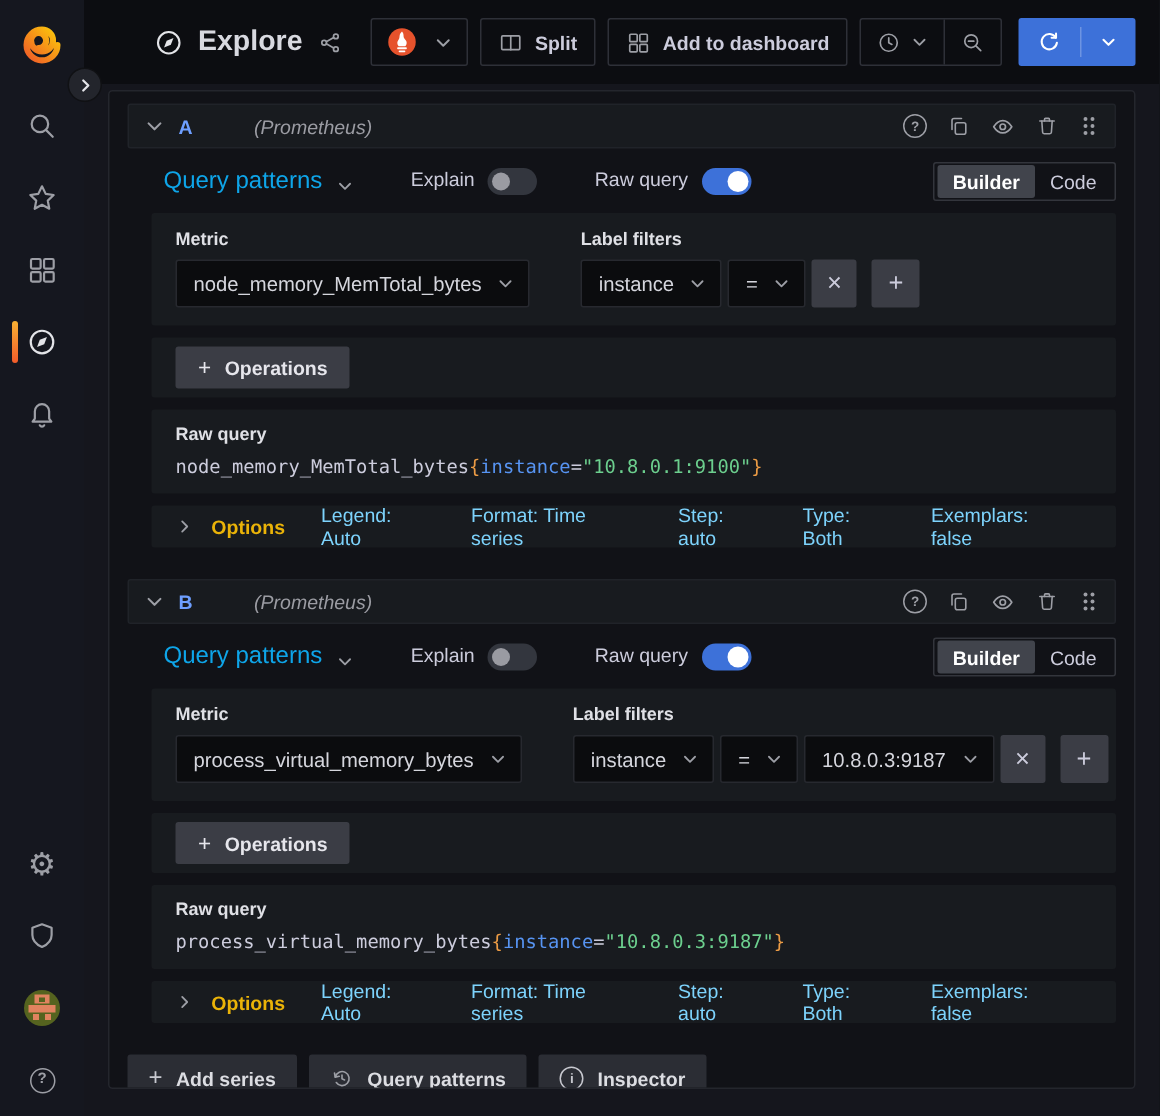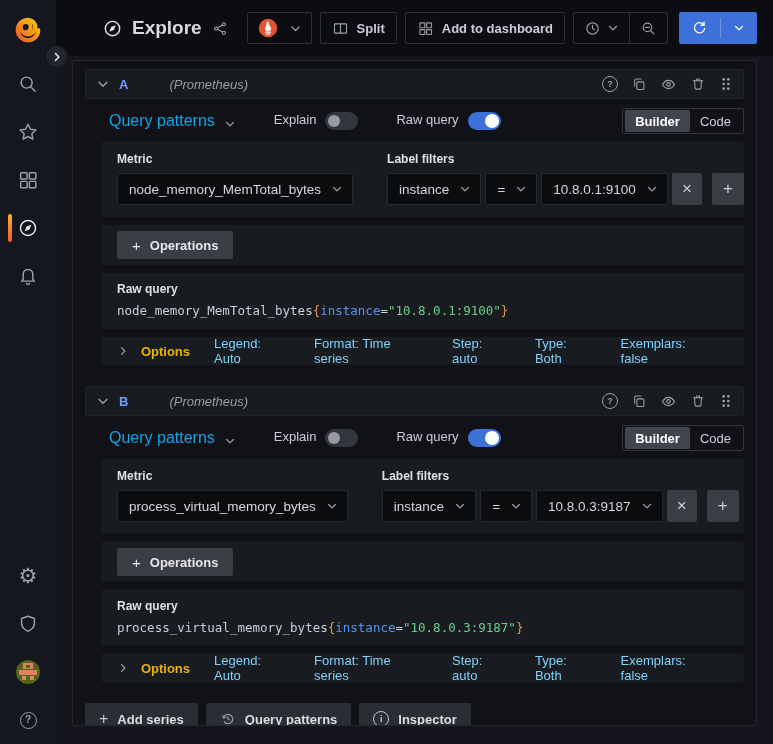--- a/index.html
+++ b/index.html
@@ -398,26 +398,20 @@
               <svg class="ic" width="12" height="12" viewBox="0 0 16 16">
                   <polyline points="3.5 6 8 10.5 12.5 6"></polyline>
                 </svg>
             </span>
             <span class="select">
               <span>=</span>
               <svg class="ic" width="12" height="12" viewBox="0 0 16 16">
                   <polyline points="3.5 6 8 10.5 12.5 6"></polyline>
                 </svg>
             </span>
-            <span class="select">
-              <span>10.8.0.1:9100</span>
-              <svg class="ic" width="12" height="12" viewBox="0 0 16 16">
-                  <polyline points="3.5 6 8 10.5 12.5 6"></polyline>
-                </svg>
-            </span>
             <button class="sq-btn">
                 <span>×</span>
               </button>
             <button class="sq-btn add">
                 <span>+</span>
               </button>
           </div>
         </div>
       </div>
 

